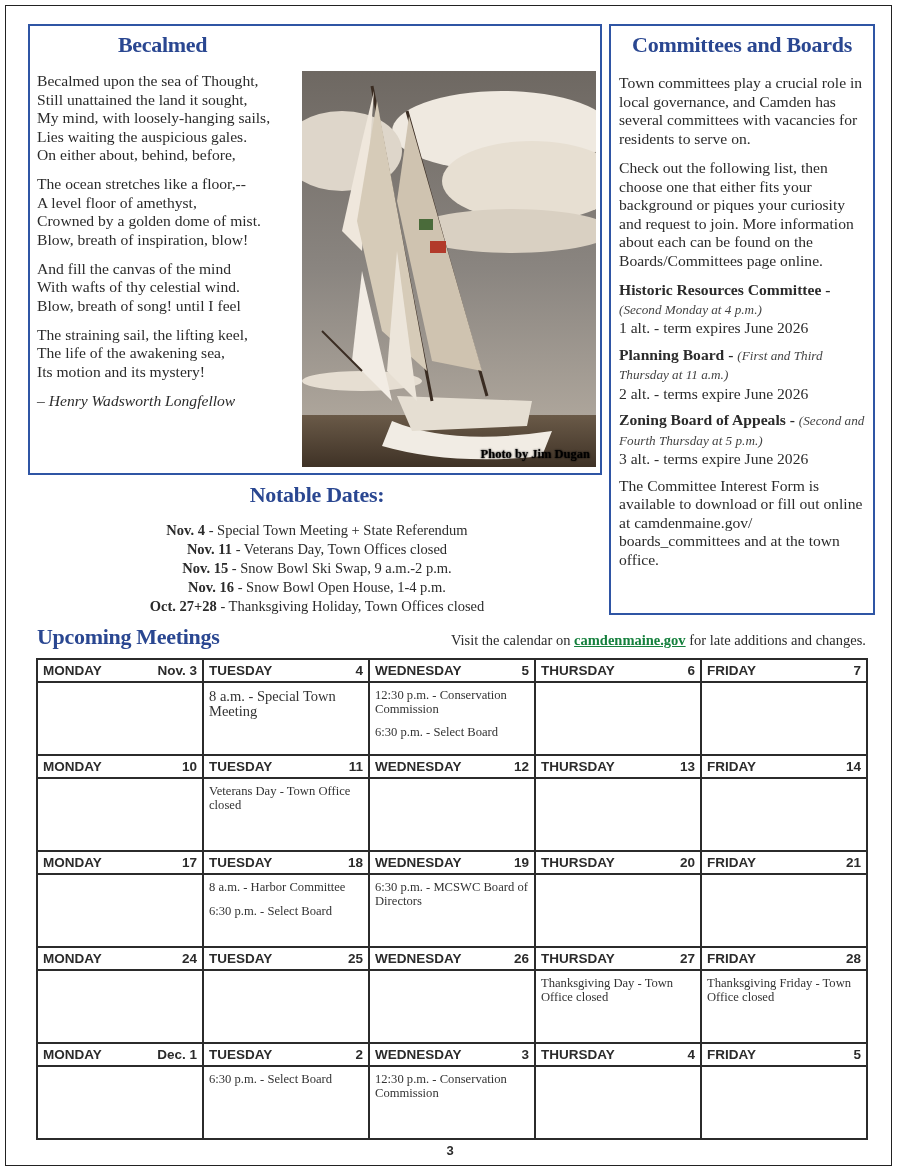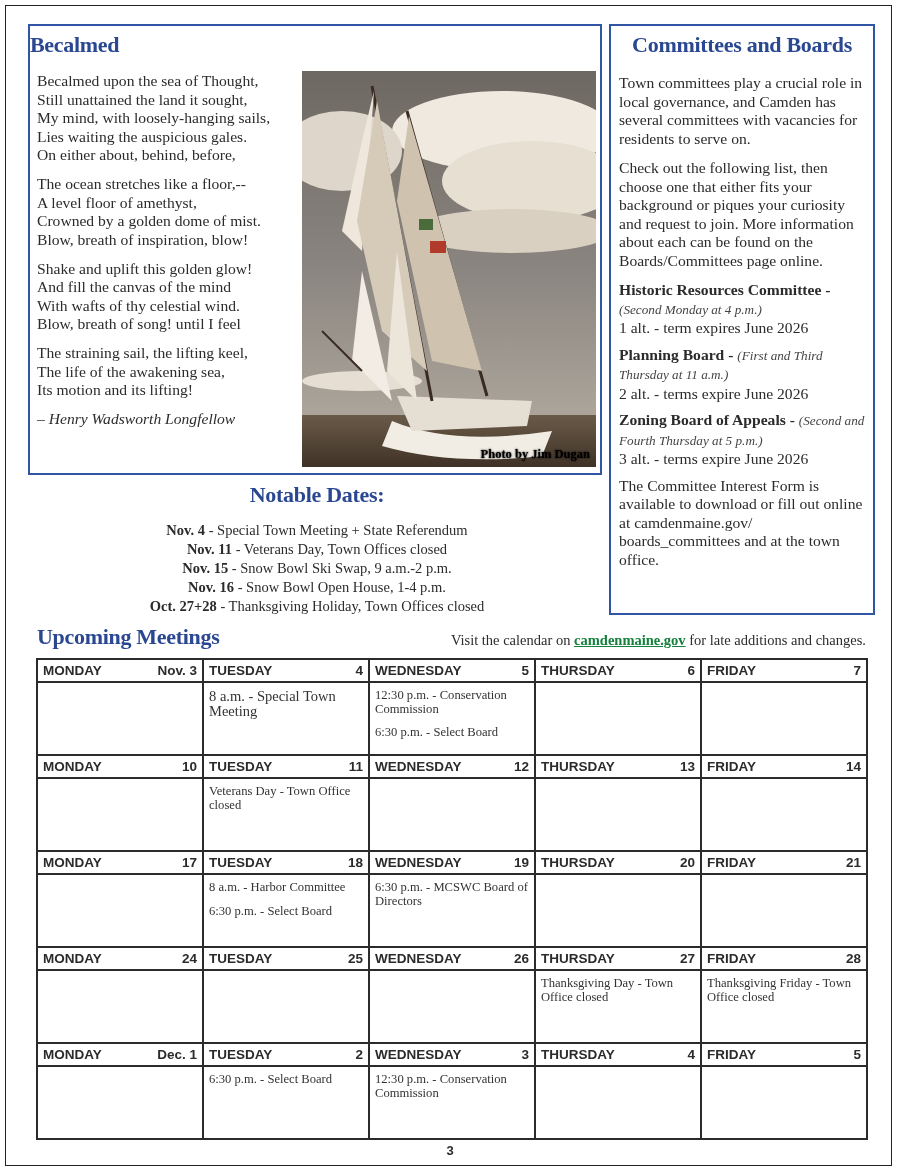--- a/index.html
+++ b/index.html
@@ -6,21 +6,21 @@
   body { width: 900px; height: 1173px; position: relative; overflow: hidden;
          font-family: "DejaVu Serif", serif; color: #2b2b2b; }
   .page-frame { position: absolute; left: 5px; top: 5px; width: 887px; height: 1161px;
                 border: 1.5px solid #222; box-sizing: border-box; }
   .box { position: absolute; border: 2px solid #2f55a4; box-sizing: border-box; }
   .headline { font-family: "Liberation Serif", serif; font-weight: bold; color: #2a4791;
               letter-spacing: -0.3px; }
 
   
   #poem-box { left: 28px; top: 24px; width: 574px; height: 451px; }
-  #poem-title { position: absolute; left: 0; width: 265px; top: 6px; 
+  #poem-title { position: absolute; left: 0; width: 265px; top: 6px; text-align: center;
                 font-size: 22px; }
   #poem-text { position: absolute; left: 7px; top: 46px; width: 268px;
                font-family: "Liberation Serif", serif; font-size: 15.6px; line-height: 18.5px; color: #2b2b2b; }
   .stanza { margin: 0 0 10.5px 0; }
   .stanza div { white-space: nowrap; }
   #poem-author { font-style: italic; margin-top: 0; }
   #photo { position: absolute; left: 272px; top: 45px; width: 294px; height: 396px;
            overflow: hidden; }
   #photo svg { display: block; }
   #photo-credit { position: absolute; right: 6px; bottom: 5px; color: #000000; font-family: "Liberation Serif", serif;
@@ -76,29 +76,28 @@
           <div>Lies waiting the auspicious gales.</div>
           <div>On either about, behind, before,</div>
         </div>
         <div class="stanza">
           <div>The ocean stretches like a floor,--</div>
           <div>A level floor of amethyst,</div>
           <div>Crowned by a golden dome of mist.</div>
           <div>Blow, breath of inspiration, blow!</div>
         </div>
         <div class="stanza">
-          <div>Shake and uplift this golden glow!</div>
           <div>And fill the canvas of the mind</div>
           <div>With wafts of thy celestial wind.</div>
           <div>Blow, breath of song! until I feel</div>
         </div>
         <div class="stanza">
           <div>The straining sail, the lifting keel,</div>
           <div>The life of the awakening sea,</div>
-          <div>Its motion and its lifting!</div>
+          <div>Its motion and its mystery!</div>
         </div>
       </div>
     <div id="poem-author">– Henry Wadsworth Longfellow</div>
   </div>
   <div id="photo">
     <svg width="294" height="396" viewBox="0 0 294 396">
       <defs>
         <linearGradient id="sky" x1="0" y1="0" x2="0" y2="1">
           <stop offset="0" stop-color="#6e6862"></stop>
           <stop offset="0.5" stop-color="#8a8580"></stop>

